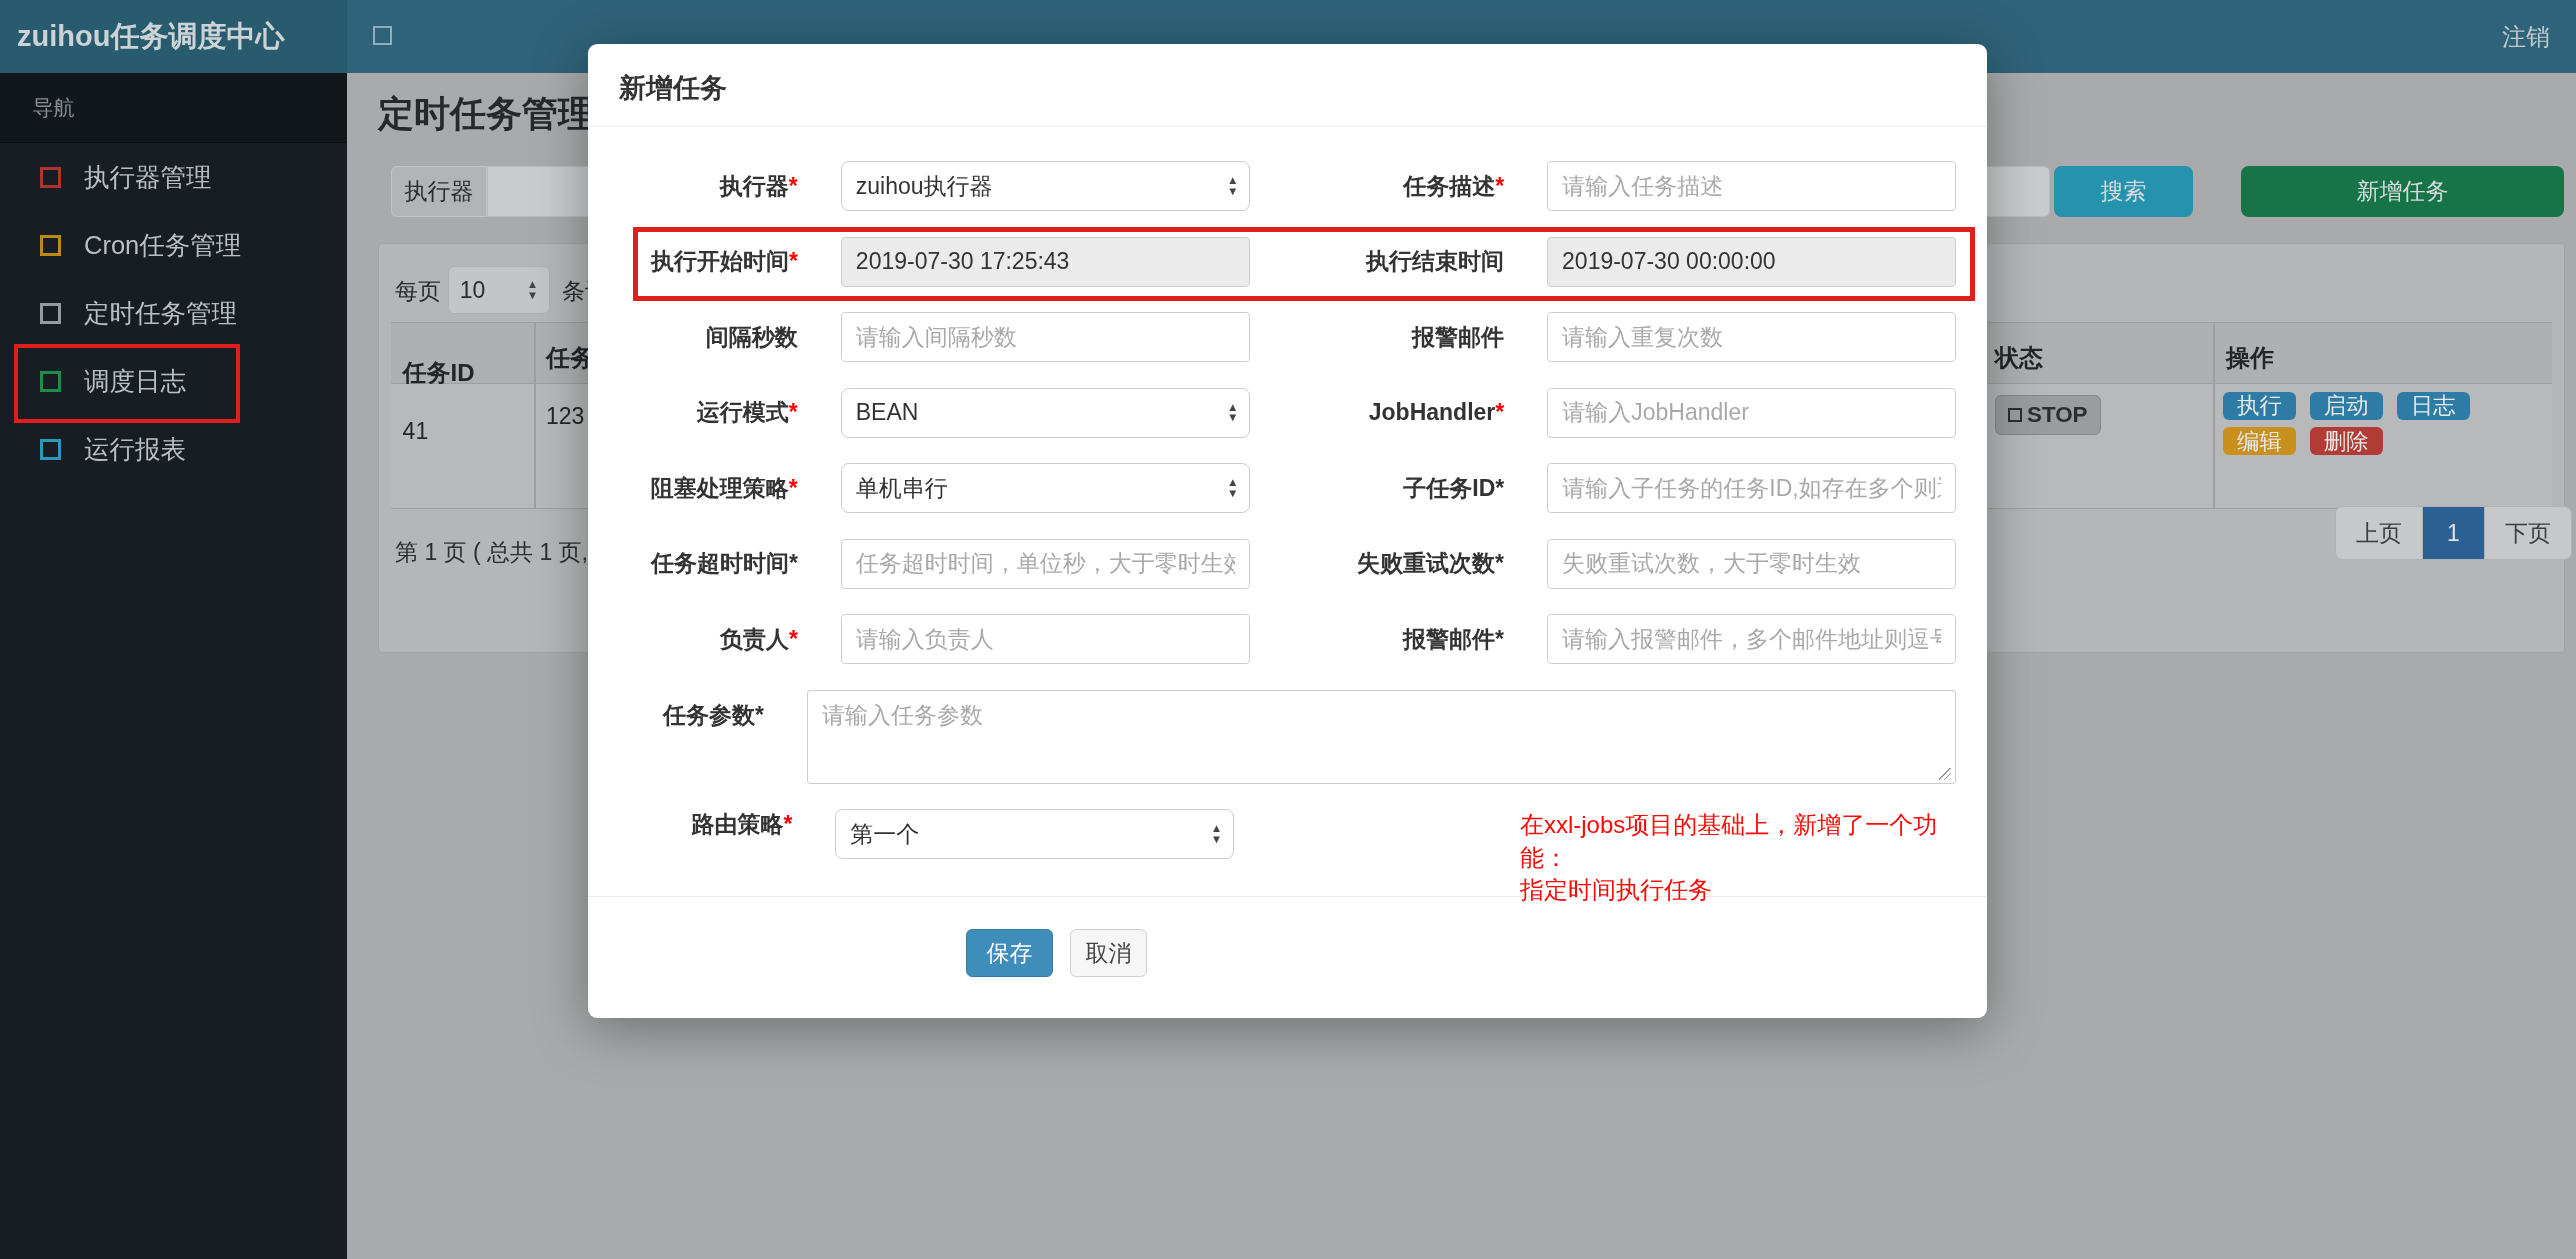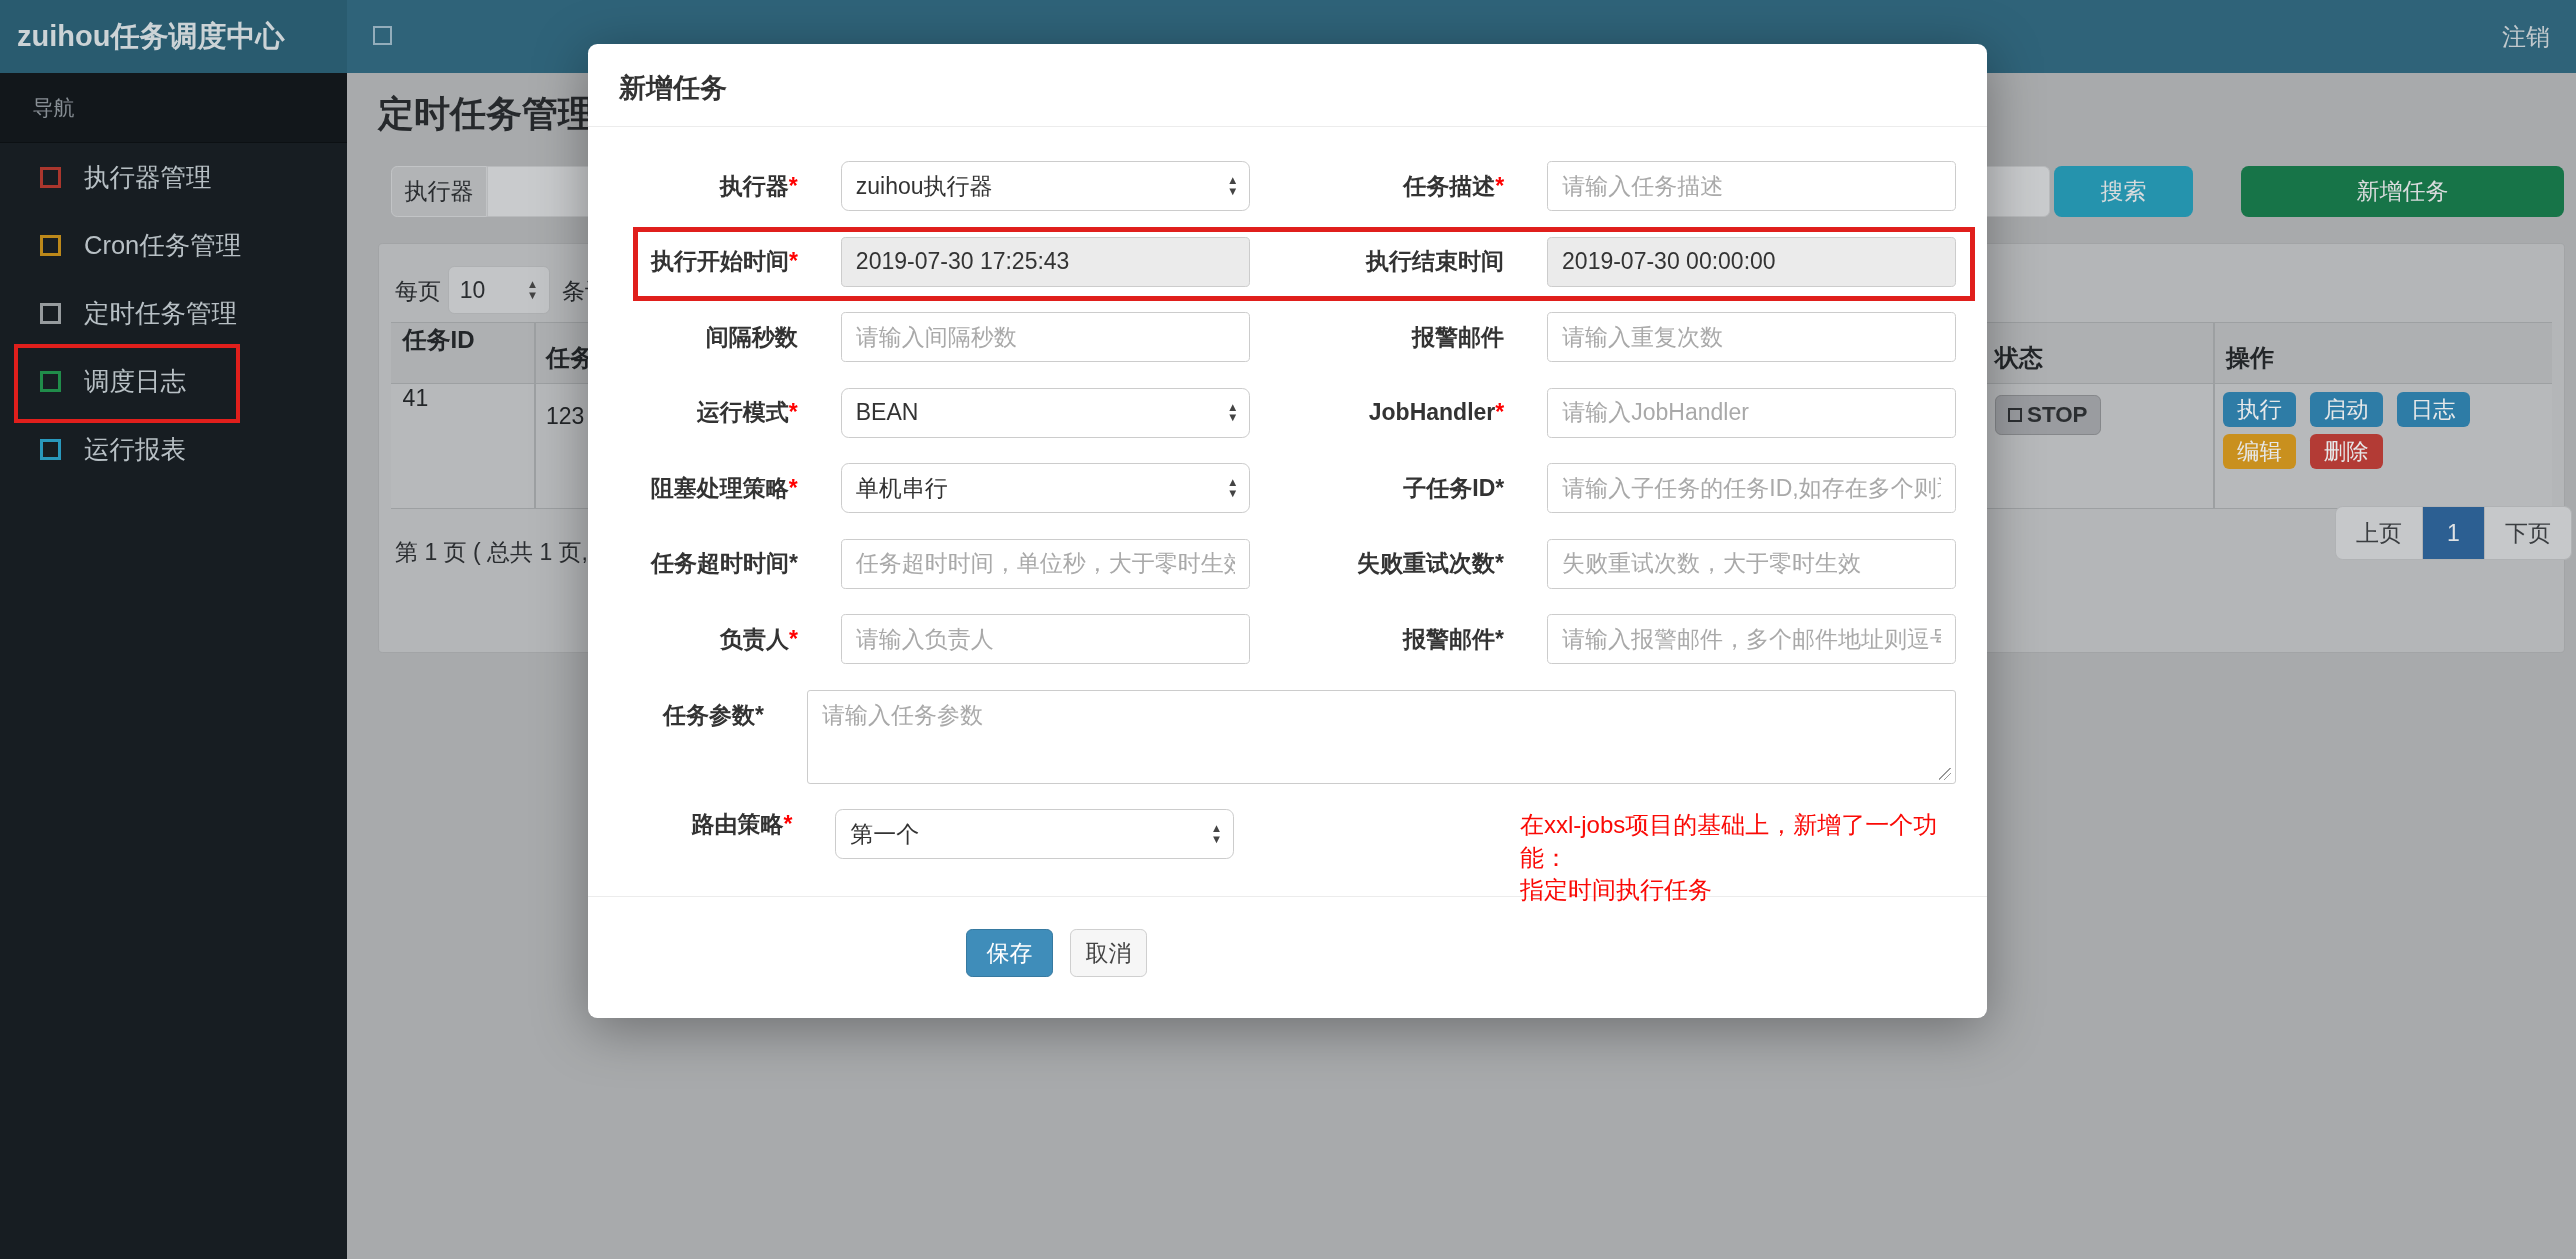--- a/index.html
+++ b/index.html
@@ -33,30 +33,30 @@
              color:#d8dbdc; font-size:23px; display:flex; align-items:center; justify-content:center; }
   .panel { position:absolute; left:31px; top:170px; width:2187px; height:410px; background:#b4b6b8; border:1.5px solid #a2a4a6; border-radius:4.6px; }
   .pp-label { position:absolute; left:48px; top:203px; font-size:23px; }
   .pp-select { position:absolute; left:101px; top:193px; width:102px; height:48px; background:#c3c5c7; border:1.5px solid #aeb0b2;
                border-radius:6.2px; display:flex; align-items:center; padding:0 10.8px; font-size:23px; }
   .pp-records { position:absolute; left:215px; top:203px; font-size:23px; }
   .tbl-head { position:absolute; left:44px; top:249px; width:2161px; height:62px; background:#aeb0b2;
               border-top:1.5px solid #9da0a2; border-bottom:1.5px solid #9da0a2; font-weight:700; font-size:24px; color:#232629; }
   .tbl-row  { position:absolute; left:44px; top:311px; width:2161px; height:125px; background:#b7b9bb;
               border-bottom:1.5px solid #9da0a2; font-size:23px; color:#232629; }
-  .c-id { position:absolute; left:11.6px; top:1px; }
+  .c-id { position:absolute; left:11.6px; top:34px; }
   .c-desc { position:absolute; left:155px; top:18.6px; }
   .c-status { position:absolute; left:1604px; top:18.6px; }
   .c-ops { position:absolute; left:1835px; top:18.6px; }
   .vline { position:absolute; top:0; bottom:0; width:1.5px; background:#9da0a2; }
   .badge-stop { position:absolute; left:1604px; top:10.8px; height:40px; display:inline-flex; align-items:center; padding:0 12.4px;
                 background:#9a9ca0; border:1.5px solid #85878a; border-radius:6.2px; font-weight:700; color:#2b2e31; font-size:22.4px; }
   .badge-sq { width:14px; height:14px; border:2.3px solid #2b2e31; margin-right:4.6px; }
   .ops-wrap { position:absolute; left:1832px; top:7.7px; width:325px; }
-  .abtn { display:inline-flex; align-items:center; justify-content:center; height:35px; padding:0 14px; border-radius:6.2px;
+  .abtn { display:inline-flex; align-items:center; justify-content:center; height:28px; padding:0 14px; border-radius:6.2px;
           font-size:22.4px; color:#e6e8e9; margin:0 7.7px 7.7px 0; cursor:pointer; }
   .ab-blue { background:#2e7ca6; } .ab-orange { background:#c9901e; } .ab-red { background:#b33b35;font-family:Liberation Serif, serif; }
   .summary { position:absolute; left:48px; top:464px; font-size:23px; }
   .pager { position:absolute; left:1988px; top:433px; height:54px; display:flex; border:1.5px solid #b0b2b4; border-radius:7.7px;
            overflow:hidden; background:#c6c8ca; font-size:23px; }
   .pager > div { display:flex; align-items:center; justify-content:center; padding:0 20px; border-right:1.5px solid #b0b2b4; color:#3a3d40; cursor:pointer; }
   .pager > div:last-child { border-right:none; }
   .pg-active { background:#2c5f92; color:#dfe2e4 !important; width:62px; }
 
   

